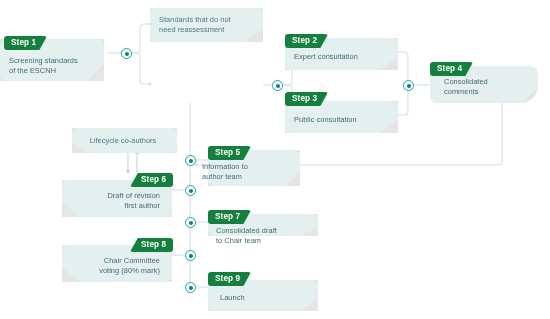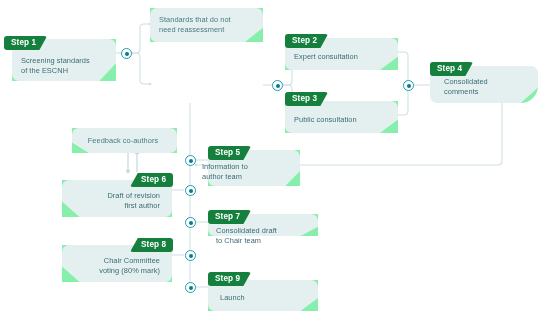--- a/index.html
+++ b/index.html
@@ -18,21 +18,21 @@
   #wires{
     position:absolute;
     left:0; top:0;
     width:550px; height:319px;
     pointer-events:none;
   }
   
   .card{
     position:absolute;
     box-sizing:border-box;
-    background:#86efac;
+    background:#e5e5e5;
     color:#3b6a73;
     font-size:7.4px;
     line-height:1.38;
     letter-spacing:.05px;
   }
   .card .body{
     position:absolute;
     left:0; top:0;
     width:100%; height:100%;
     background:#e4f0f0;
@@ -169,21 +169,21 @@
 
     <g fill="#cfe0e3">
       <circle cx="150" cy="24" r="1.3"></circle>
       <circle cx="150" cy="84" r="1.3"></circle>
       <circle cx="303" cy="52" r="1.3"></circle>
       <circle cx="303" cy="115" r="1.3"></circle>
       <circle cx="196" cy="165" r="1.3"></circle>
     </g>
   </svg>
 
-  <div class="card right" style="left:12px; top:39px; width:104px; height:42px;padding-left:48px;">
+  <div class="card right" style="left:0; top:39px; width:104px; height:42px;padding-left:48px;">
     <div class="body"></div>
     <div class="txt" style="top:17px; right:9px; width:86px;">Screening standards
 of the ESCNH</div>
   </div>
   <div class="badge r" style="left:4px; top:36px;">Step 1</div>
 
   <div class="card right plain" style="left:150px; top:8px; width:113px; height:34px;">
     <div class="body"></div>
     <div class="txt" style="top:7px; right:auto; left:9px; text-align:left; width:100px;">Standards that do not
 need reassessment</div>
@@ -211,21 +211,21 @@
 
   <div class="card right" style="left:208px; top:150px; width:92px; height:36px;">
     <div class="body"></div>
     <div class="txt" style="top:12px; right:10px; width:88px;">Information to
 author team</div>
   </div>
   <div class="badge r" style="left:208px; top:146px;">Step 5</div>
 
   <div class="card left plain" style="left:72px; top:128px; width:105px; height:25px;">
     <div class="body"></div>
-    <div class="txt" style="top:8px; left:auto; right:9px; text-align:center; width:90px;">Feedback co-authors</div>
+    <div class="txt" style="top:8px; left:auto; right:9px; text-align:center; width:90px;">Lifecycle co-authors</div>
   </div>
 
   <div class="card left" style="left:62px; top:180px; width:110px; height:37px;">
     <div class="body"></div>
     <div class="txt" style="top:11px; left:10px; width:88px;">Draft of revision
 first author</div>
   </div>
   <div class="badge l" style="left:130px; top:173px;">Step 6</div>
 
   <div class="card right" style="left:208px; top:214px; width:110px; height:22px;">

